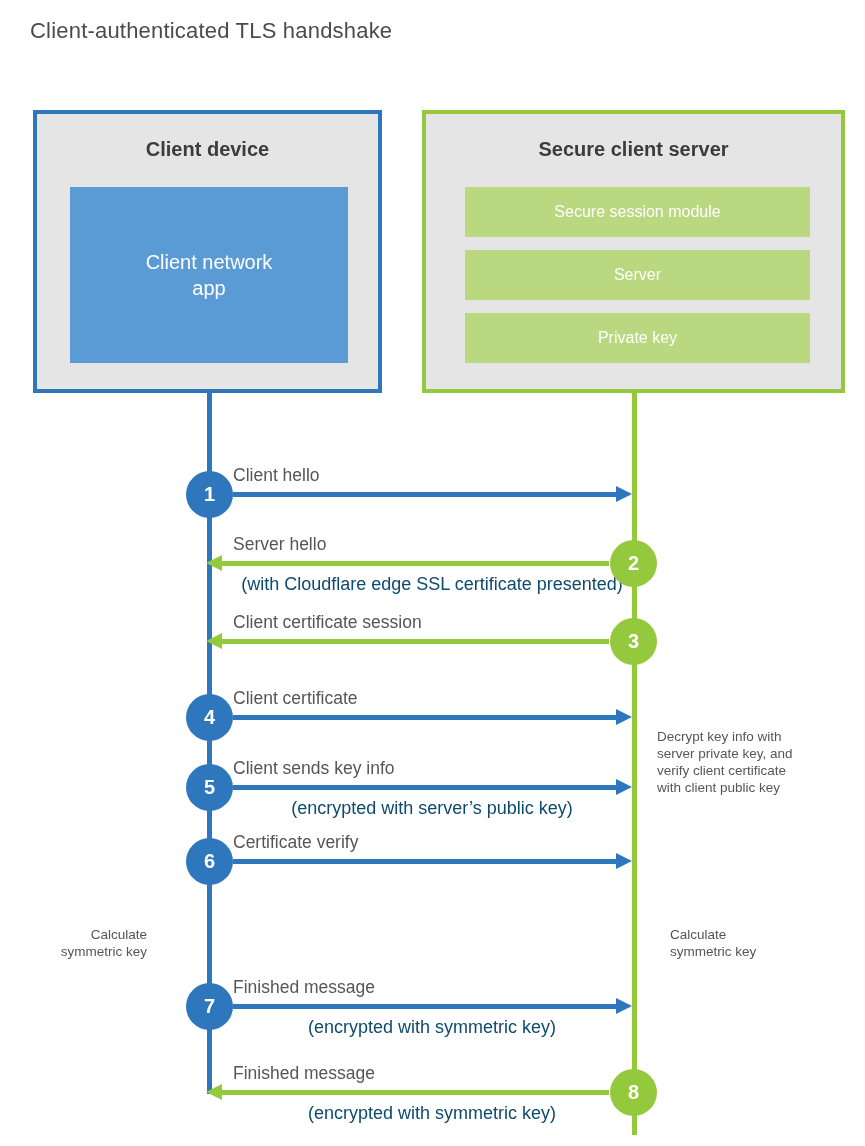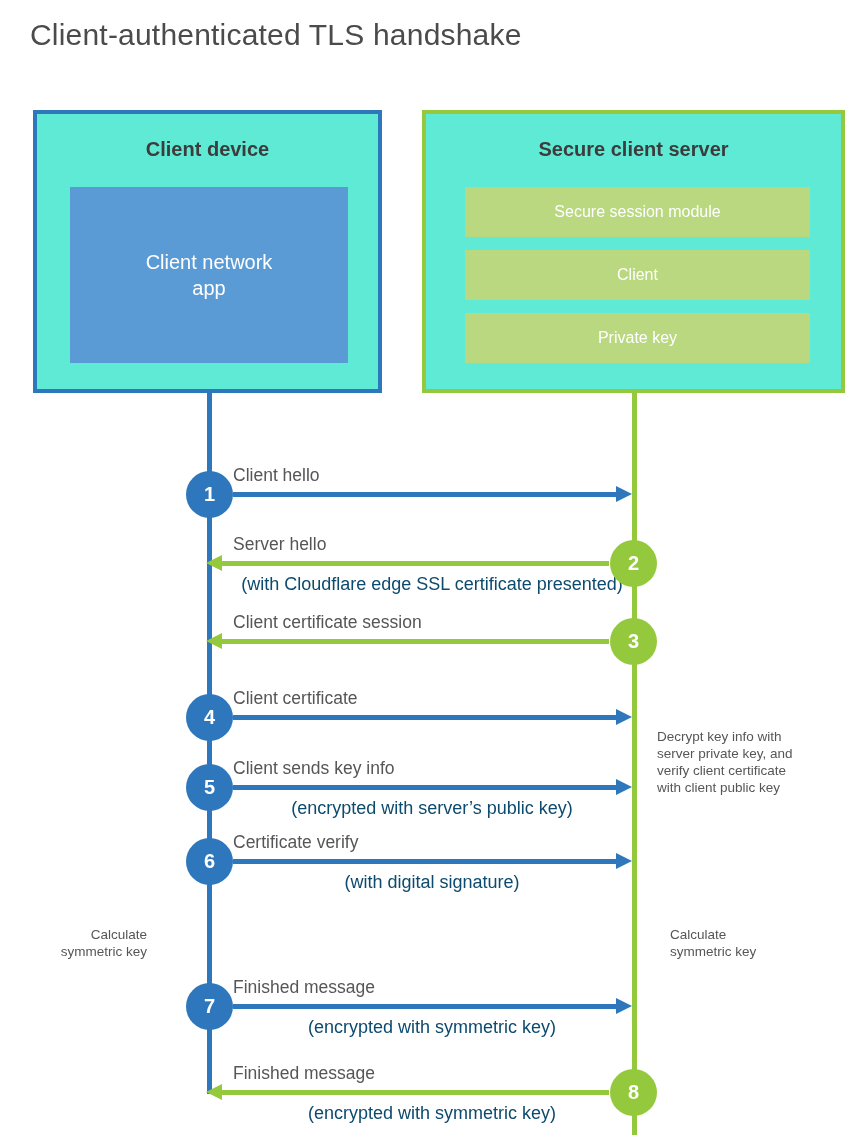--- a/index.html
+++ b/index.html
@@ -2,24 +2,24 @@
 <html><head>
 <meta charset="utf-8">
 <style>
   html,body{margin:0;padding:0;background:#ffffff;}
   .canvas{
     position:relative;width:865px;height:1146px;background:#ffffff;overflow:hidden;
     font-family:"Liberation Sans","DejaVu Sans",sans-serif;
   }
   .page-title{
     position:absolute;left:30px;top:18px;margin:0;
-    font-size:30px;font-weight:300;color:#4b4b4b;letter-spacing:.2px;
+    font-size:22px;font-weight:300;color:#4b4b4b;letter-spacing:.2px;
   }
   
-  .box{position:absolute;top:110px;height:283px;background:#5eead4;box-sizing:border-box;}
+  .box{position:absolute;top:110px;height:283px;background:#e5e5e5;box-sizing:border-box;}
   .client-box{left:33px;width:349px;border:4px solid #2e77bd;}
   .server-box{left:422px;width:423px;border:4px solid #95c93d;}
   .box-title{
     position:absolute;left:0;top:24px;width:100%;text-align:center;
     font-size:20px;font-weight:bold;color:#3c3c3c;
   }
   .inner-blue{
     position:absolute;left:33px;top:73px;width:278px;height:176px;background:#5b9bd5;
     display:flex;align-items:center;justify-content:center;text-align:center;
     color:#ffffff;font-size:20px;line-height:26px;white-space:pre-line;
@@ -75,21 +75,21 @@
 
   <div class="box client-box">
     <div class="box-title">Client device</div>
     <div class="inner-blue">Client network
 app</div>
   </div>
 
   <div class="box server-box">
     <div class="box-title">Secure client server</div>
     <div class="bar bar1">Secure session module</div>
-    <div class="bar bar2">Client</div>
+    <div class="bar bar2">Server</div>
     <div class="bar bar3">Private key</div>
   </div>
 
   <div class="vline blue-line"></div>
   <div class="vline green-line"></div>
 
   <div class="msg" style="top:465px">Client hello</div>
   <div class="shaft blue" style="top:492px"></div>
   <div class="head right" style="top:486px"></div>
   <div class="circle blue" style="top:471px">1</div>
@@ -112,21 +112,20 @@
 
   <div class="msg" style="top:758px">Client sends key info</div>
   <div class="shaft blue" style="top:785px"></div>
   <div class="head right" style="top:779px"></div>
   <div class="sub" style="top:798px">(encrypted with server’s public key)</div>
   <div class="circle blue" style="top:764px">5</div>
 
   <div class="msg" style="top:832px">Certificate verify</div>
   <div class="shaft blue" style="top:859px"></div>
   <div class="head right" style="top:853px"></div>
-  <div class="sub" style="top:872px">(with digital signature)</div>
   <div class="circle blue" style="top:838px">6</div>
 
   <div class="note decrypt-note">Decrypt key info with
 server private key, and
 verify client certificate
 with client public key</div>
   <div class="note calc-left">Calculate
 symmetric key</div>
   <div class="note calc-right">Calculate
 symmetric key</div>

